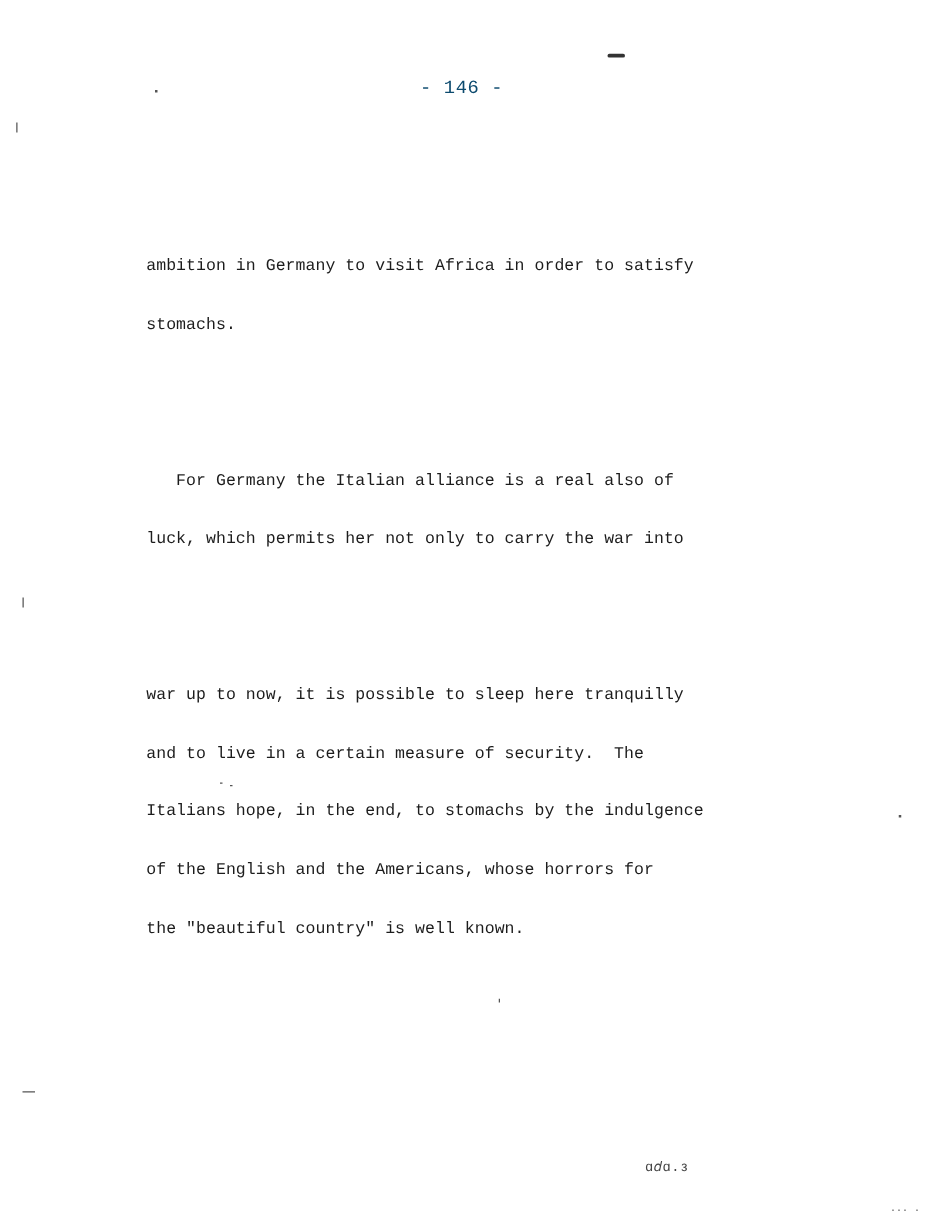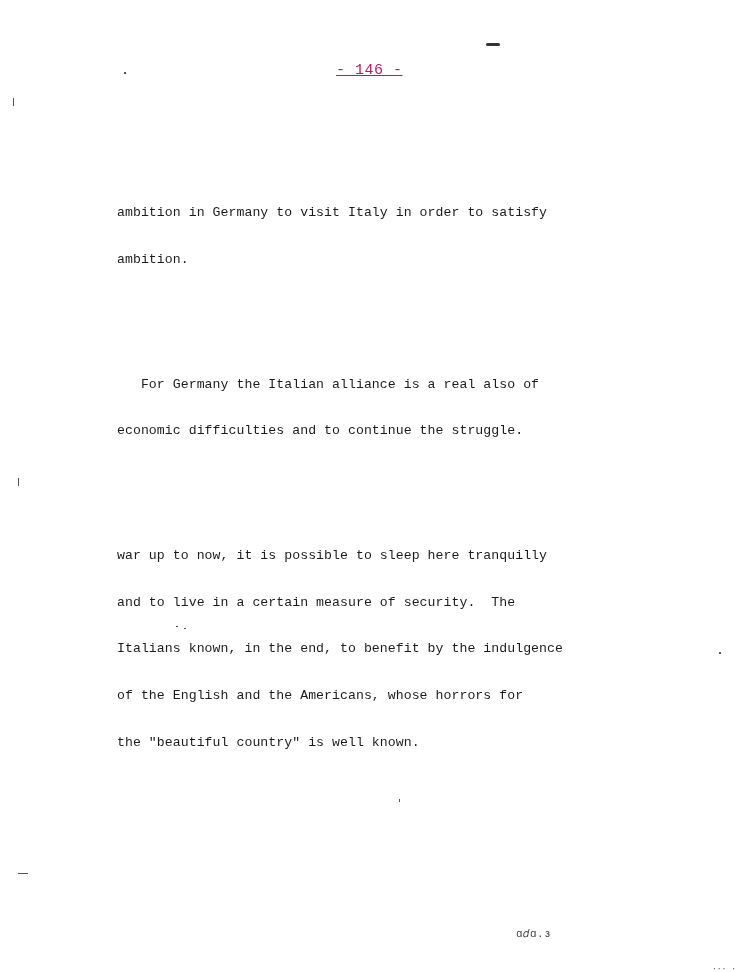--- a/index.html
+++ b/index.html
@@ -19,22 +19,21 @@
       position: absolute;
       inset: 0;
       background: #ffffff;
     }
     .page-number {
       position: absolute;
       top: 62px;
       left: 336px;
       font-size: 15px;
       letter-spacing: 0.5px;
-      color: #be185d;
-      text-decoration: underline;
+      color: #0c4a6e;
     }
     .top-mark {
       position: absolute;
       top: 43px;
       left: 486px;
       width: 14px;
       height: 3px;
       background: #333;
       border-radius: 2px;
     }
@@ -78,31 +77,31 @@
   </style>
 </head>
 <body>
 
 <div class="page">
   <div class="top-mark"></div>
   <div class="page-number">- 146 -</div>
 
   <div class="body-text">
     <div class="para">
-      <span class="line">ambition in Germany to visit Italy in order to satisfy</span>
-      <span class="line">ambition.</span>
+      <span class="line">ambition in Germany to visit Africa in order to satisfy</span>
+      <span class="line">stomachs.</span>
     </div>
     <div class="para">
       <span class="line">   For Germany the Italian alliance is a real also of</span>
-      <span class="line">economic difficulties and to continue the struggle.</span>
+      <span class="line">luck, which permits her not only to carry the war into</span>
     </div>
     <div class="para">
       <span class="line">war up to now, it is possible to sleep here tranquilly</span>
       <span class="line">and to live in a certain measure of security.  The</span>
-      <span class="line">Italians known, in the end, to benefit by the indulgence</span>
+      <span class="line">Italians hope, in the end, to stomachs by the indulgence</span>
       <span class="line">of the English and the Americans, whose horrors for</span>
       <span class="line">the "beautiful country" is well known.</span>
     </div>
     
     
   </div>
 
   <div class="speck" style="left:13px;top:98px;width:1px;height:8px;"></div>
   <div class="speck" style="left:124px;top:72px;width:2px;height:2px;"></div>
   <div class="speck" style="left:18px;top:478px;width:1px;height:8px;"></div>

